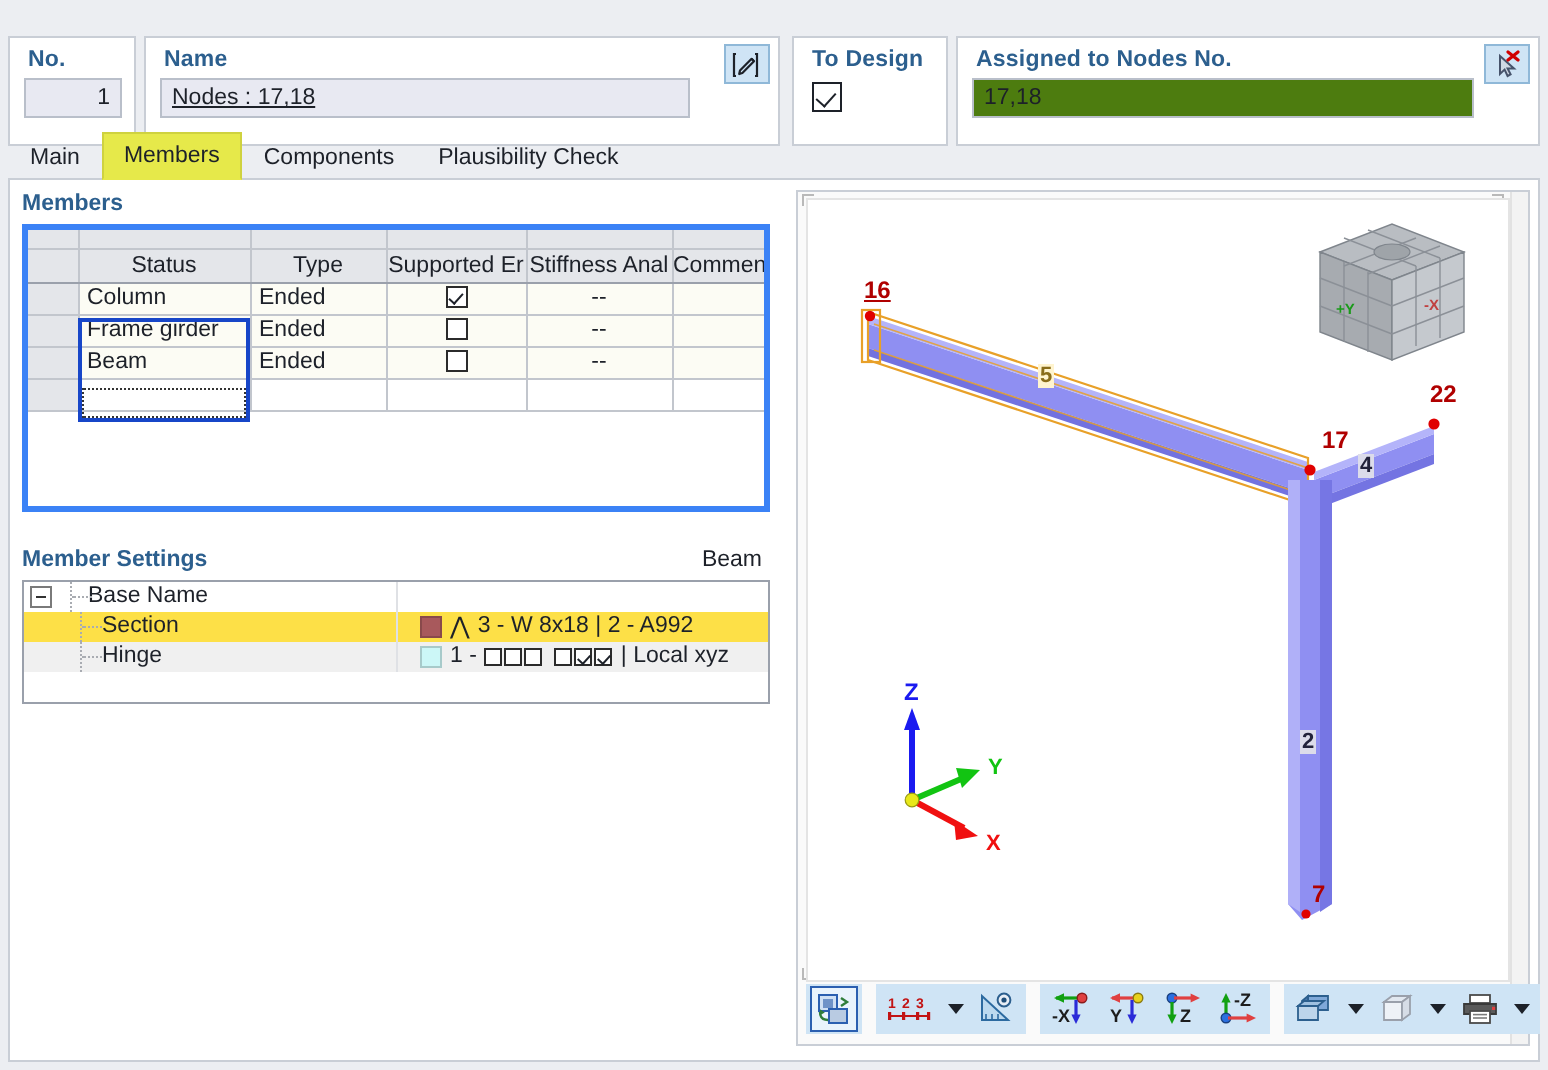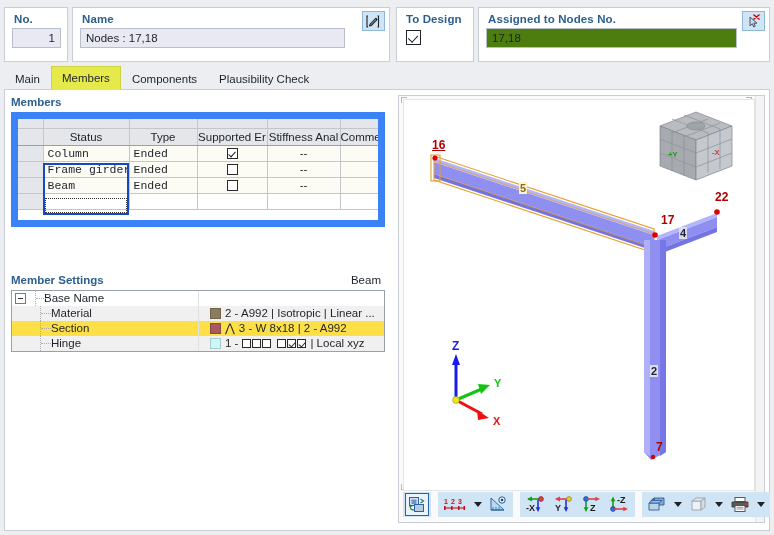--- a/index.html
+++ b/index.html
@@ -6,21 +6,21 @@
   body{
     width:774px;height:535px;overflow:hidden;
     background:#eceef2;
     font-family:"Liberation Sans", sans-serif;
     font-size:11.5px;color:#1d2129;
     -webkit-font-smoothing:antialiased;
   }
   .app{position:relative;width:774px;height:535px;background:#eceef2;}
 
   
-  .top{position:absolute;left:0;top:4px;width:680px;height:62px;}
+  .top{position:absolute;left:0;top:15px;width:680px;height:62px;}
   .panel{
     position:absolute;top:3px;background:#ffffff;border:1px solid #c9ced6;
     height:55px;box-sizing:border-box;
   }
   .panel .ph{
     font-weight:bold;color:#2c5f8e;font-size:11.5px;
     padding:5px 0 0 9px;letter-spacing:0.1px;
   }
   .fldwrap{position:relative;margin:3px 6px 0 7px;}
   .fld{
@@ -71,36 +71,36 @@
 
   
   .leftcol{position:absolute;left:6px;top:5px;width:380px;height:428px;}
   .grpTitle{
     font-weight:bold;color:#2c5f8e;font-size:11.5px;height:16px;line-height:14px;
   }
   .grpTitle .right{float:right;color:#1d2129;font-weight:normal;padding-right:4px;}
 
   
   .tblbox{
-    position:absolute;left:0;top:17px;width:374px;height:115px;
-    background:#fff;border:7px solid #3b82f6;box-sizing:border-box;overflow:hidden;
+    position:absolute;left:0;top:17px;width:374px;height:144px;
+    background:#fff;border:3px solid #3b82f6;box-sizing:border-box;overflow:hidden;
   }
   table.grid{border-collapse:collapse;width:100%;table-layout:fixed;font-size:11.5px;}
   table.grid th,table.grid td{
     border-right:1px solid #c2c6cd;border-bottom:1px solid #c2c6cd;
     padding:0;height:16px;box-sizing:border-box;overflow:hidden;white-space:nowrap;
   }
   table.grid tr.hdr-top th{background:#e4e6ea;height:9px;border-bottom:1px solid #c2c6cd;}
   table.grid tr.hdr th{
     background:#e4e6ea;font-weight:normal;text-align:center;color:#1d2129;height:17px;
     border-bottom:1px solid #9aa0ab;
   }
   table.grid td.rowh{background:#e4e6ea;}
   table.grid td.c{text-align:center;}
-  table.grid td.l{text-align:left;padding-left:4px;font-family:Liberation Mono, monospace;}
+  table.grid td.l{text-align:left;padding-left:4px;}
   table.grid tbody td{background:#fcfcf4;}
   table.grid tbody td.rowh{background:#e4e6ea;}
   .cellchk{
     width:11px;height:11px;border:1px solid #2b2b2b;background:#fff;
     display:inline-block;position:relative;box-sizing:border-box;vertical-align:middle;
   }
   .cellchk.on:after{
     content:"";position:absolute;left:2px;top:1px;width:3px;height:6px;
     border:solid #1d2129;border-width:0 1.4px 1.4px 0;transform:rotate(42deg);
   }
@@ -193,21 +193,21 @@
 
     <div class="panel" id="pnl-no">
       <div class="ph">No.</div>
       <div class="fldwrap">
         <div class="fld rt fld-ro">1</div>
       </div>
     </div>
 
     <div class="panel" id="pnl-name">
       <div class="ph">Name</div>
-      <div class="fldwrap" style="margin-right:44px;">
+      <div class="fldwrap" style="margin-right:44px;text-decoration:underline;">
         <div class="fld" style="background:#e8e9f2;">Nodes : 17,18</div>
       </div>
       <div class="minibtn">
         <svg width="15" height="13" viewBox="0 0 15 13">
           <path d="M2 1 H1 V12 H2 M11.5 1 H12.5 V12 H11.5" fill="none" stroke="#1d2129" stroke-width="1.1"></path>
           <path d="M4 9.3 L9.8 3.4 L11 4.6 L5.2 10.5 L3.6 11 Z" fill="none" stroke="#1d2129" stroke-width="1.1" stroke-linejoin="round"></path>
           <path d="M9.8 3.4 L11 4.6" stroke="#1d2129" stroke-width="1.1"></path>
         </svg>
       </div>
     </div>
@@ -321,32 +321,20 @@
           <div class="trow group">
             <div class="tlabel">
               <span class="expander"></span>
               <span class="dots"></span>
               <span style="margin-left:-6px">Base Name</span>
             </div>
             <div class="tsep"></div>
             <div class="tval"></div>
           </div>
 
-          <div class="trow" style="background:#f0f0f0;">
-            <div class="tlabel">
-              <span style="width:18px;flex:0 0 18px"></span>
-              <span class="dots"></span>
-              <span style="margin-left:-4px">Material</span>
-            </div>
-            <div class="tsep"></div>
-            <div class="tval">
-              <span class="swatch" style="background:#8a7d5f"></span>
-              <span>2 - A992 | Isotropic | Linear ...</span>
-            </div>
-          </div>
 
           <div class="trow" style="background:#fde047;">
             <div class="tlabel">
               <span style="width:18px;flex:0 0 18px"></span>
               <span class="dots"></span>
               <span style="margin-left:-4px">Section</span>
             </div>
             <div class="tsep"></div>
             <div class="tval">
               <span class="swatch" style="background:#a8595c"></span>

